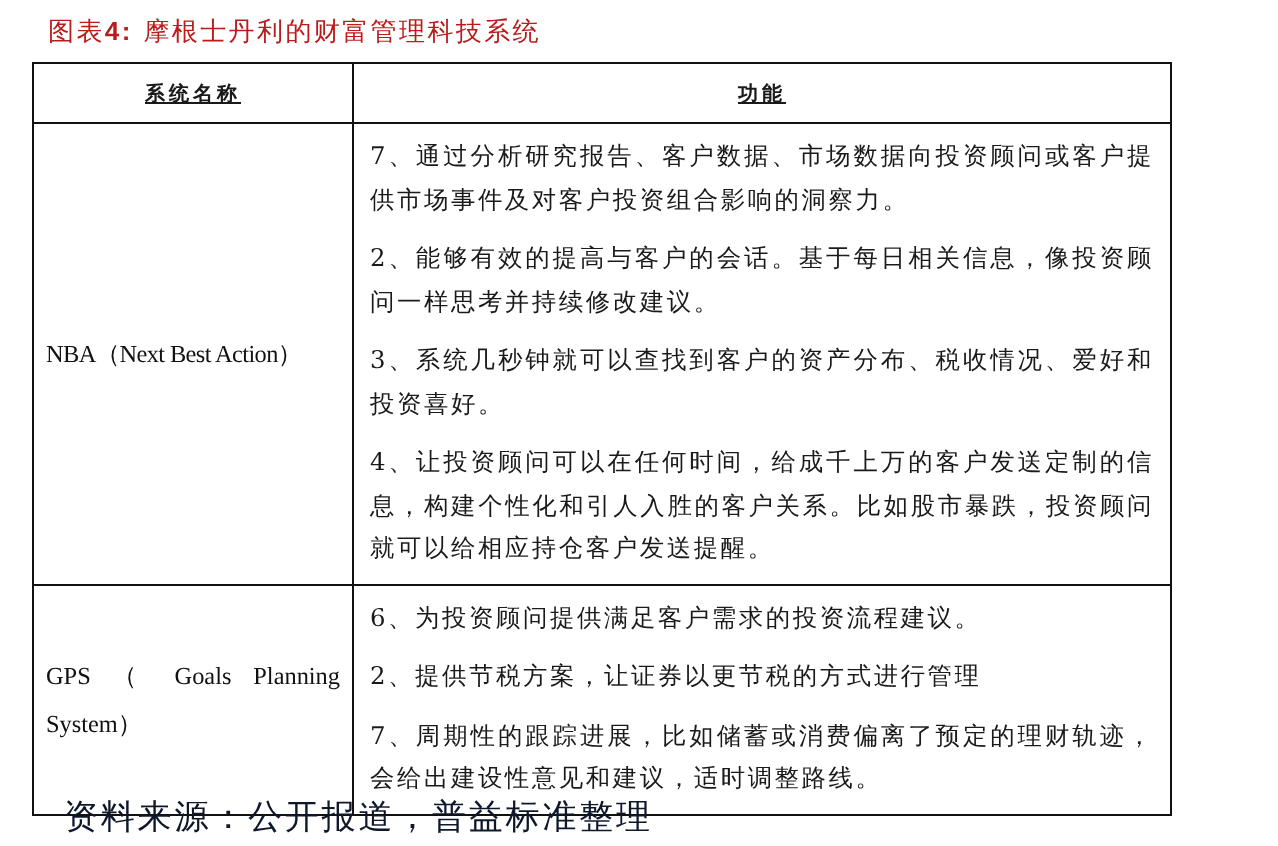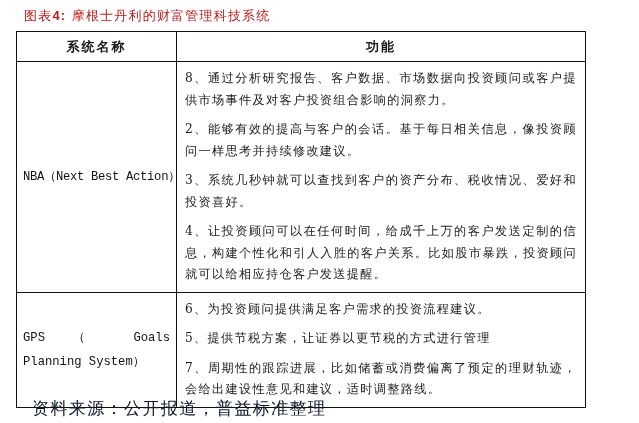--- a/index.html
+++ b/index.html
@@ -35,29 +35,30 @@
     border-collapse: collapse;
     table-layout: fixed;
   }
   table.main td, table.main th {
     border: 1.3px solid #111;
     padding: 0;
     vertical-align: middle;
   }
   table.main th {
     height: 29px;
-    font-size: 13px;
+    font-size: 10px;
     font-weight: bold;
     letter-spacing: 2px;
     text-align: center;
+    text-decoration: underline;
   }
   col.c1 { width: 160px; }
   col.c2 { width: 409px; }
   .name-cell {
-    font-family: Liberation Mono, monospace;
+    font-family: Liberation Serif, serif;
     font-size: 12.2px;
     padding: 0 6px !important;
     line-height: 24px;
     color: #111;
   }
   .name-cell.nba {
     white-space: nowrap;
     letter-spacing: -0.3px;
   }
   .name-cell.gps {
@@ -101,30 +102,30 @@
   <thead>
     <tr>
       <th>系统名称</th>
       <th>功能</th>
     </tr>
   </thead>
   <tbody>
     <tr style="height:219px;">
       <td class="name-cell nba">NBA（Next Best Action）</td>
       <td class="func-cell">
-        <div class="func-item">8、通过分析研究报告、客户数据、市场数据向投资顾问或客户提供市场事件及对客户投资组合影响的洞察力。</div>
+        <div class="func-item">7、通过分析研究报告、客户数据、市场数据向投资顾问或客户提供市场事件及对客户投资组合影响的洞察力。</div>
         <div class="func-item">2、能够有效的提高与客户的会话。基于每日相关信息，像投资顾问一样思考并持续修改建议。</div>
         <div class="func-item">3、系统几秒钟就可以查找到客户的资产分布、税收情况、爱好和投资喜好。</div>
         <div class="func-item">4、让投资顾问可以在任何时间，给成千上万的客户发送定制的信息，构建个性化和引人入胜的客户关系。比如股市暴跌，投资顾问就可以给相应持仓客户发送提醒。</div>
       </td>
     </tr>
     <tr style="height:108px;">
       <td class="name-cell gps">GPS （ Goals Planning System）</td>
       <td class="func-cell">
         <div class="func-item">6、为投资顾问提供满足客户需求的投资流程建议。</div>
-        <div class="func-item">5、提供节税方案，让证券以更节税的方式进行管理</div>
+        <div class="func-item">2、提供节税方案，让证券以更节税的方式进行管理</div>
         <div class="func-item">7、周期性的跟踪进展，比如储蓄或消费偏离了预定的理财轨迹，会给出建设性意见和建议，适时调整路线。</div>
       </td>
     </tr>
   </tbody>
 </table>
 
 <div class="source">资料来源：公开报道，普益标准整理</div>
 
 </body></html>

